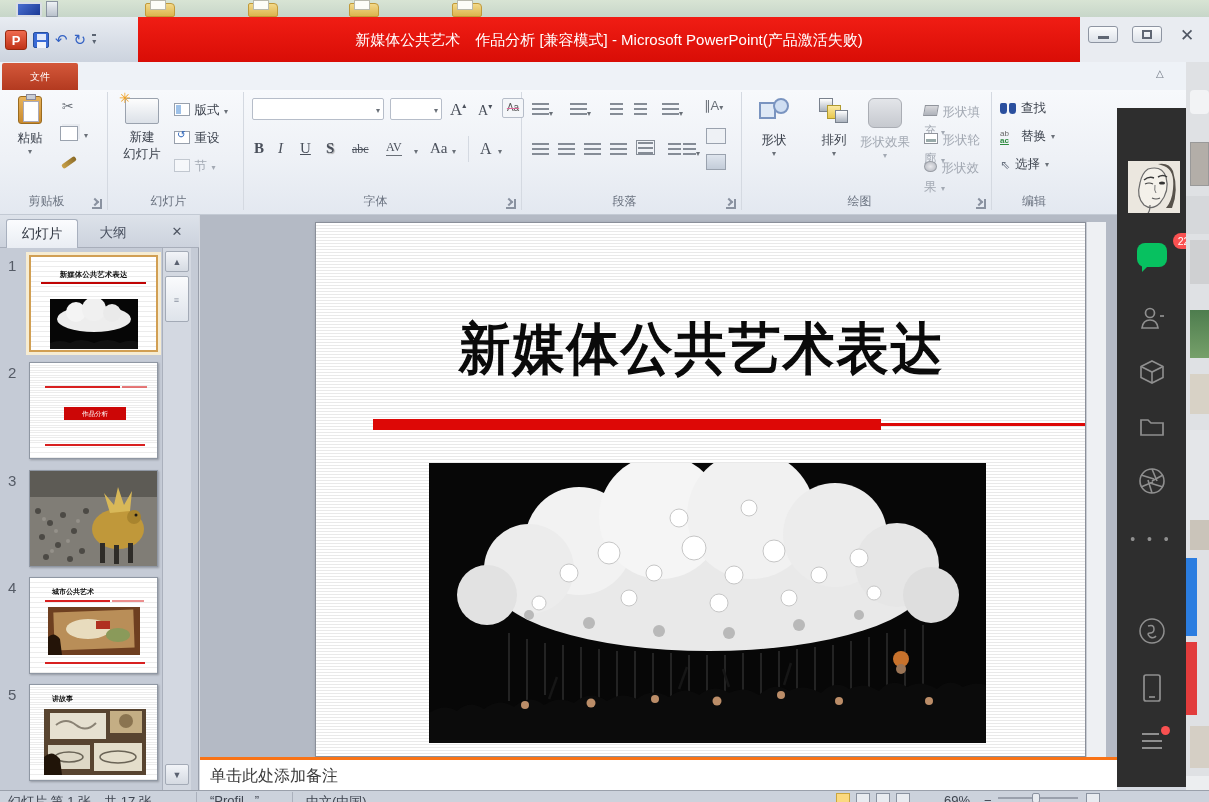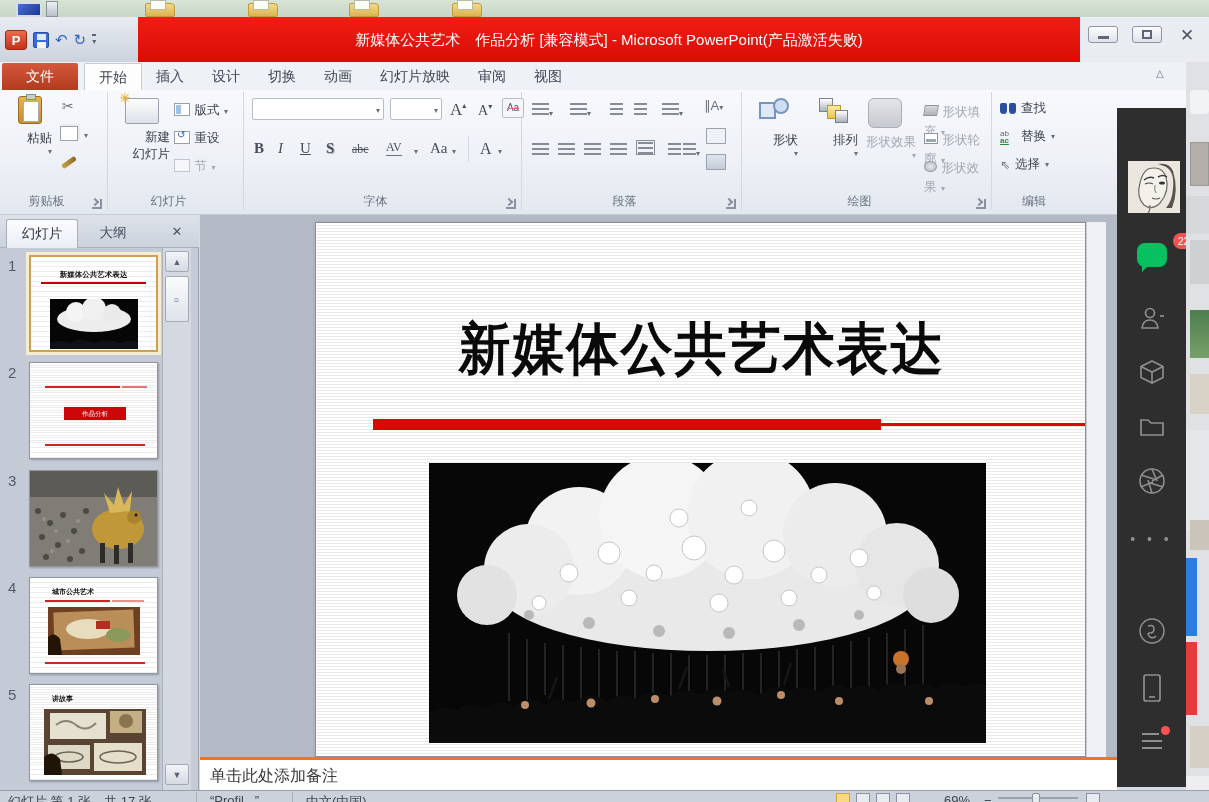--- a/index.html
+++ b/index.html
@@ -25,38 +25,38 @@
   .qat-dd { font-size:8px; color:#5b6472; border-top:2px solid #5b6472; padding-top:1px; }
   #title-red { position:absolute; left:138px; top:0; width:942px; height:45px; background:linear-gradient(#f01d14,#d90d06); color:#fff; font-size:15px; text-align:center; line-height:45px; white-space:nowrap; overflow:hidden; }
   #win-controls { position:absolute; left:1080px; top:0; width:129px; height:45px; background:#e9ecf1; }
   .winbtn { position:absolute; top:9px; width:30px; height:17px; border:1px solid #8e95a2; border-radius:3px; background:linear-gradient(#fbfcfd,#dde2e9); }
   .winbtn .bar { position:absolute; left:9px; bottom:3px; width:11px; height:3px; background:#5f6673; }
   .winbtn .box { position:absolute; left:9px; top:3px; width:10px; height:9px; border:2px solid #5f6673; }
   .x-glyph { position:absolute; left:100px; top:8px; font-size:17px; font-weight:bold; color:#4f5663; }
 
   
   #menurow { left:0; top:62px; width:1209px; height:28px; background:#eef2f7; }
-  #file-tab { position:absolute; left:2px; top:1px; width:76px; height:27px; background:linear-gradient(#d4583a,#b33a20); color:#fff; font-size:14px; text-align:center; line-height:27px; border-radius:2px 2px 0 0; }
+  #file-tab { position:absolute; left:2px; top:1px; width:76px; height:27px; background:linear-gradient(#d4583a,#b33a20); color:#fff; font-size:10px; text-align:center; line-height:27px; border-radius:2px 2px 0 0; }
   #tabs { position:absolute; left:84px; top:1px; height:27px; display:flex; }
   .tab { padding:0 14px; font-size:14px; color:#3f4653; line-height:26px; }
   .tab.active { background:#fdfdfe; border:1px solid #c6cdd8; border-bottom:none; border-radius:2px 2px 0 0; }
   .collapse-caret { position:absolute; left:1156px; top:6px; color:#707884; font-size:10px; }
   .help-btn { position:absolute; left:1188px; top:4px; width:17px; height:17px; border-radius:50%; background:radial-gradient(circle at 35% 30%,#6f9ae6,#1d55b8); color:#fff; font-size:11px; text-align:center; line-height:17px; }
 
   
   #ribbon { left:0; top:90px; width:1209px; height:125px; background:linear-gradient(#f7f9fc,#eef1f6 55%,#e3e8f0); border-bottom:1px solid #c3cad4; }
   .gsep { position:absolute; top:2px; width:1px; height:118px; background:#d4d9e1; }
   .group { position:absolute; top:0; height:125px; }
   .glabel { position:absolute; bottom:5px; left:0; right:14px; text-align:center; font-size:12px; color:#6b7380; }
   .launcher { position:absolute; right:5px; bottom:6px; width:10px; height:10px; border-right:2px solid #8a92a0; border-bottom:2px solid #8a92a0; }
   .launcher::before { content:""; position:absolute; right:2px; bottom:2px; width:4px; height:4px; border-right:2px solid #8a92a0; border-bottom:2px solid #8a92a0; transform:rotate(-45deg); }
   .btxt { font-size:12.5px; color:#3c424d; }
   .gray { color:#a3a9b3 !important; }
   .dd { font-size:8px; color:#6a7078; }
-  .bigbtn { position:absolute; text-align:right; }
+  .bigbtn { position:absolute; text-align:center; }
   
   .clipboard-ic { width:24px; height:28px; margin:0 auto; background:linear-gradient(#e8b45c,#c98a2e); border:1px solid #9a6b20; border-radius:3px; position:relative; }
   .clipboard-ic::before { content:""; position:absolute; left:4px; top:4px; width:14px; height:19px; background:#fff; border:1px solid #aab; }
   .clipboard-ic::after { content:""; position:absolute; left:7px; top:-3px; width:8px; height:4px; background:#c9cdd4; border:1px solid #889; }
   .page-ic { width:18px; height:15px; background:#fff; border:1px solid #9aa2ae; box-shadow:2px -2px 0 #e8ebf0; }
   .brush-ic { width:16px; height:5px; background:linear-gradient(90deg,#caa24a,#8a6a26); transform:rotate(-35deg); border-radius:2px; }
   .newslide-ic { width:34px; height:26px; margin:0 auto; background:linear-gradient(#fdfdfd,#dce1e8); border:1px solid #9aa2ae; border-radius:2px; position:relative; }
   .newslide-ic::before { content:"✳"; position:absolute; left:-7px; top:-9px; color:#f0a020; font-size:14px; }
   .mini-ic { width:16px; height:13px; background:#fff; border:1px solid #98a0ac; display:inline-block; vertical-align:middle; position:relative; }
   .mini-ic.blue::before { content:""; position:absolute; left:1px; top:1px; width:5px; height:9px; background:#9ec1e8; }
@@ -167,30 +167,20 @@
       </div>
     <div class="winbtn" style="left:52px">
         <div class="box"></div>
       </div>
     <span class="x-glyph">✕</span>
   </div>
 </div>
 
 <div id="menurow" class="abs">
   <div id="file-tab">文件</div>
-  <div id="tabs">
-    <span class="tab active">开始</span>
-    <span class="tab">插入</span>
-    <span class="tab">设计</span>
-    <span class="tab">切换</span>
-    <span class="tab">动画</span>
-    <span class="tab">幻灯片放映</span>
-    <span class="tab">审阅</span>
-    <span class="tab">视图</span>
-  </div>
   <span class="collapse-caret">△</span>
   <div class="help-btn">?</div>
 </div>
 
 <div id="ribbon" class="abs">
   <div class="gsep" style="left:107px"></div>
     <div class="gsep" style="left:243px"></div>
   <div class="gsep" style="left:521px"></div>
     <div class="gsep" style="left:741px"></div>
   <div class="gsep" style="left:991px"></div>

